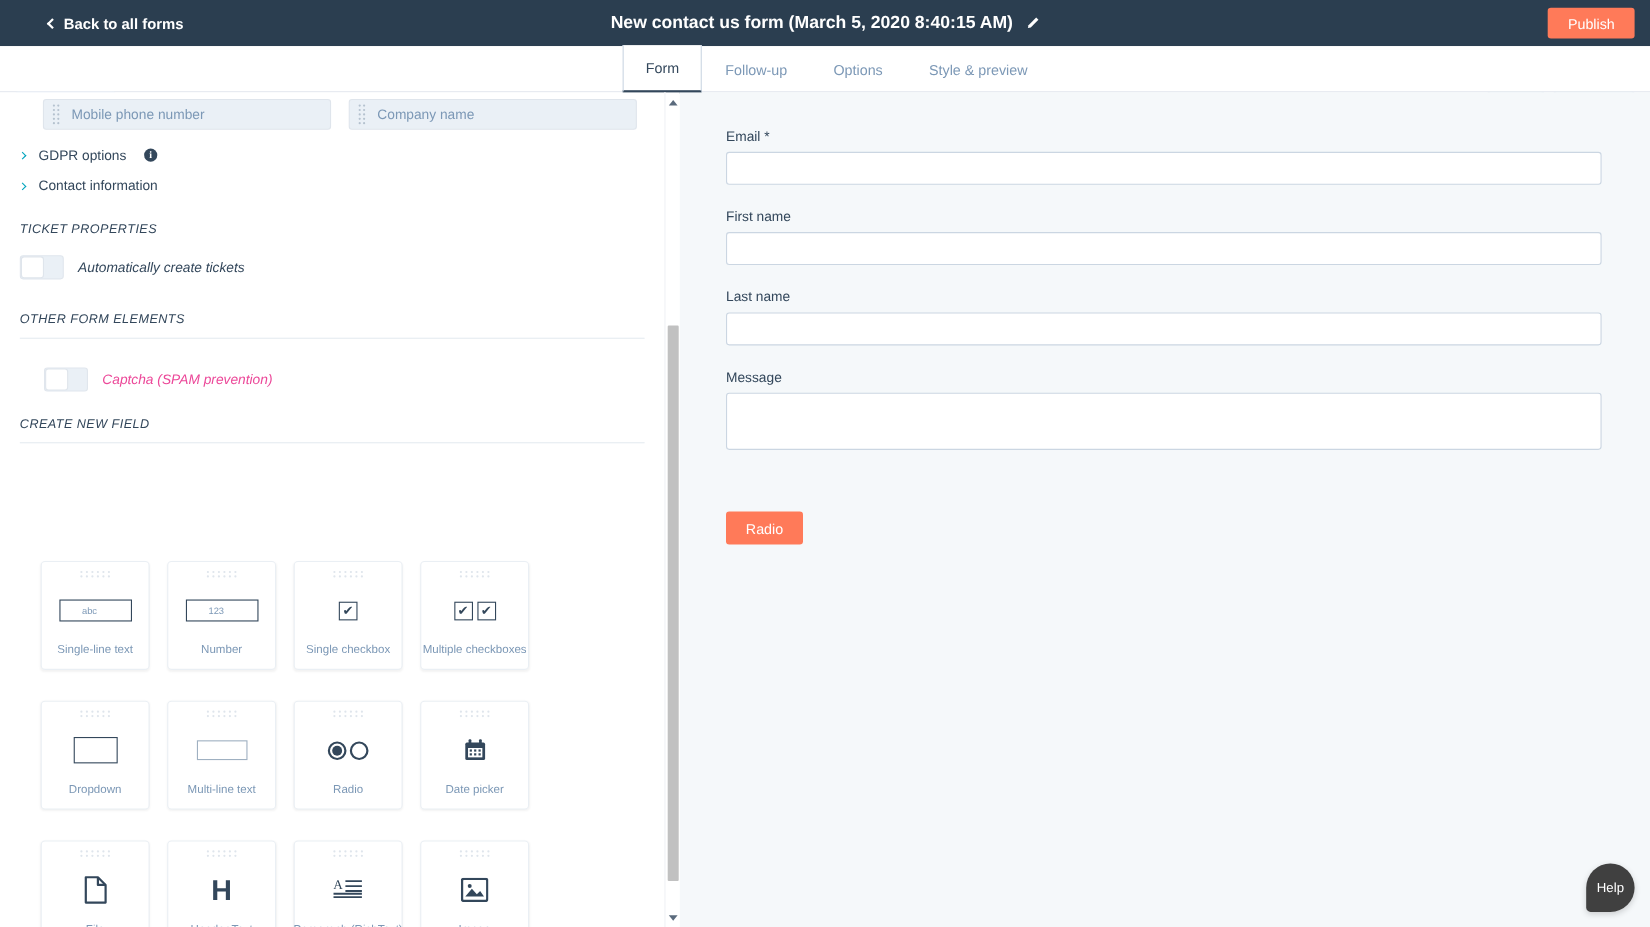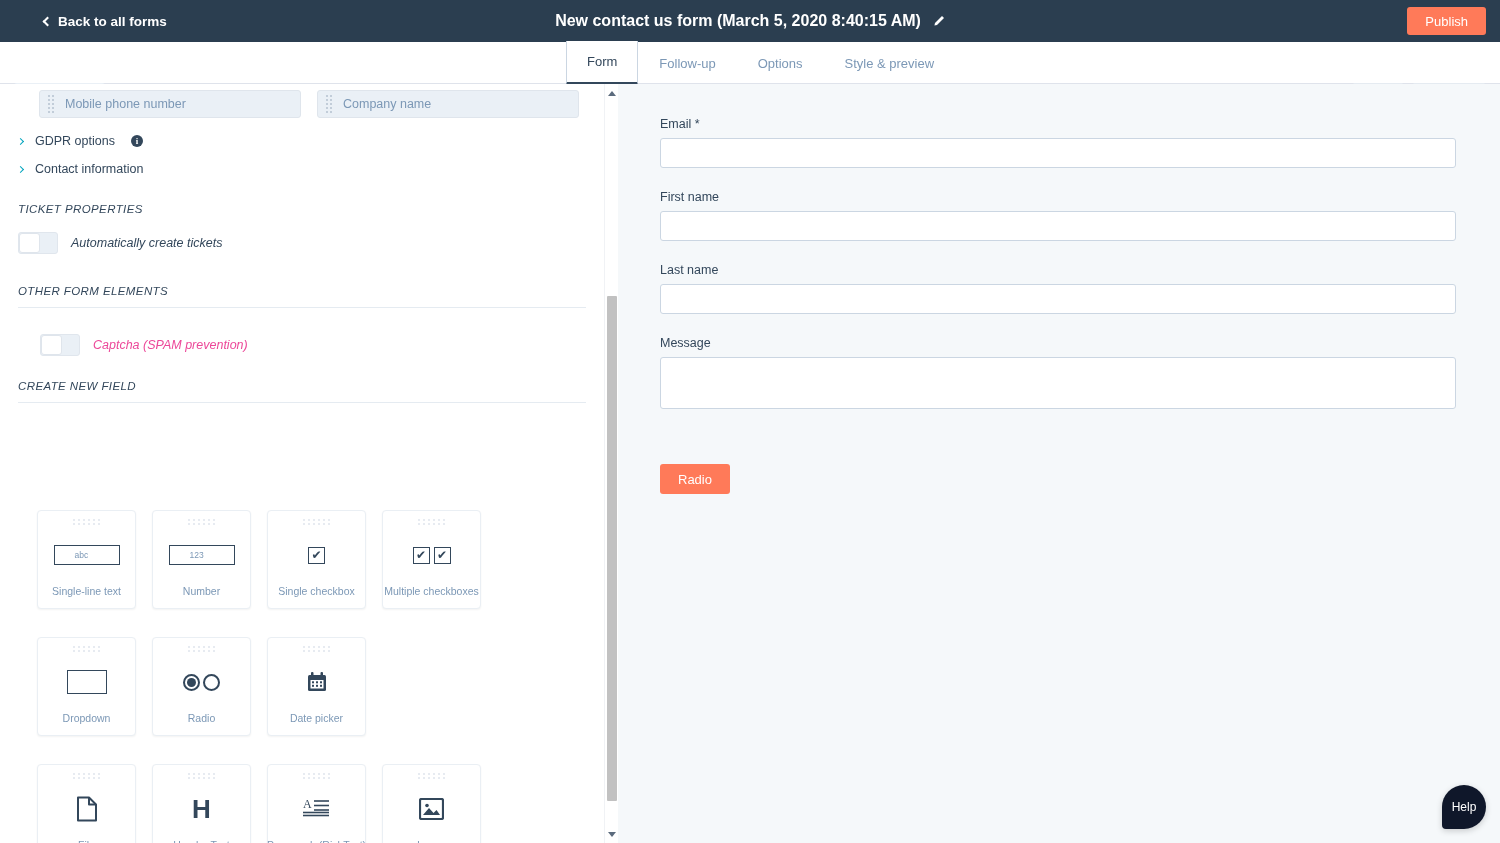--- a/index.html
+++ b/index.html
@@ -301,21 +301,21 @@
     background: #ff7a59; color: #ffffff;
     border: none; border-radius: 3px;
     font-size: 13px; font-family: inherit;
     cursor: pointer;
   }
 
   
   .help-btn {
     position: absolute; right: 14px; bottom: 14px;
     width: 44px; height: 44px;
-    background: #0f172a; color: #ffffff;
+    background: #404040; color: #ffffff;
     border: none;
     border-radius: 22px 22px 22px 4px;
     font-size: 12px; font-family: inherit;
     display: flex; align-items: center; justify-content: center;
     cursor: pointer;
     box-shadow: 0 2px 6px rgba(0,0,0,0.18);
   }
 </style>
 </head>
 <body>
@@ -535,20 +535,40 @@
               <i></i>
               <i></i>
               <i></i>
             </span>
           <span class="card-icon">
             <span class="icon-dropdown"><span class="bar"></span></span>
           </span>
           <span class="card-label">Dropdown</span>
         </div>
 
+        <div class="fcard">
+          <span class="card-dots">
+              <i></i>
+              <i></i>
+              <i></i>
+              <i></i>
+              <i></i>
+              <i></i>
+              <i></i>
+              <i></i>
+              <i></i>
+              <i></i>
+              <i></i>
+              <i></i>
+            </span>
+          <span class="card-icon">
+            <span class="icon-multiline"></span>
+          </span>
+          <span class="card-label">Multi-line text</span>
+        </div>
 
         <div class="fcard">
           <span class="card-dots">
               <i></i>
               <i></i>
               <i></i>
               <i></i>
               <i></i>
               <i></i>
               <i></i>

